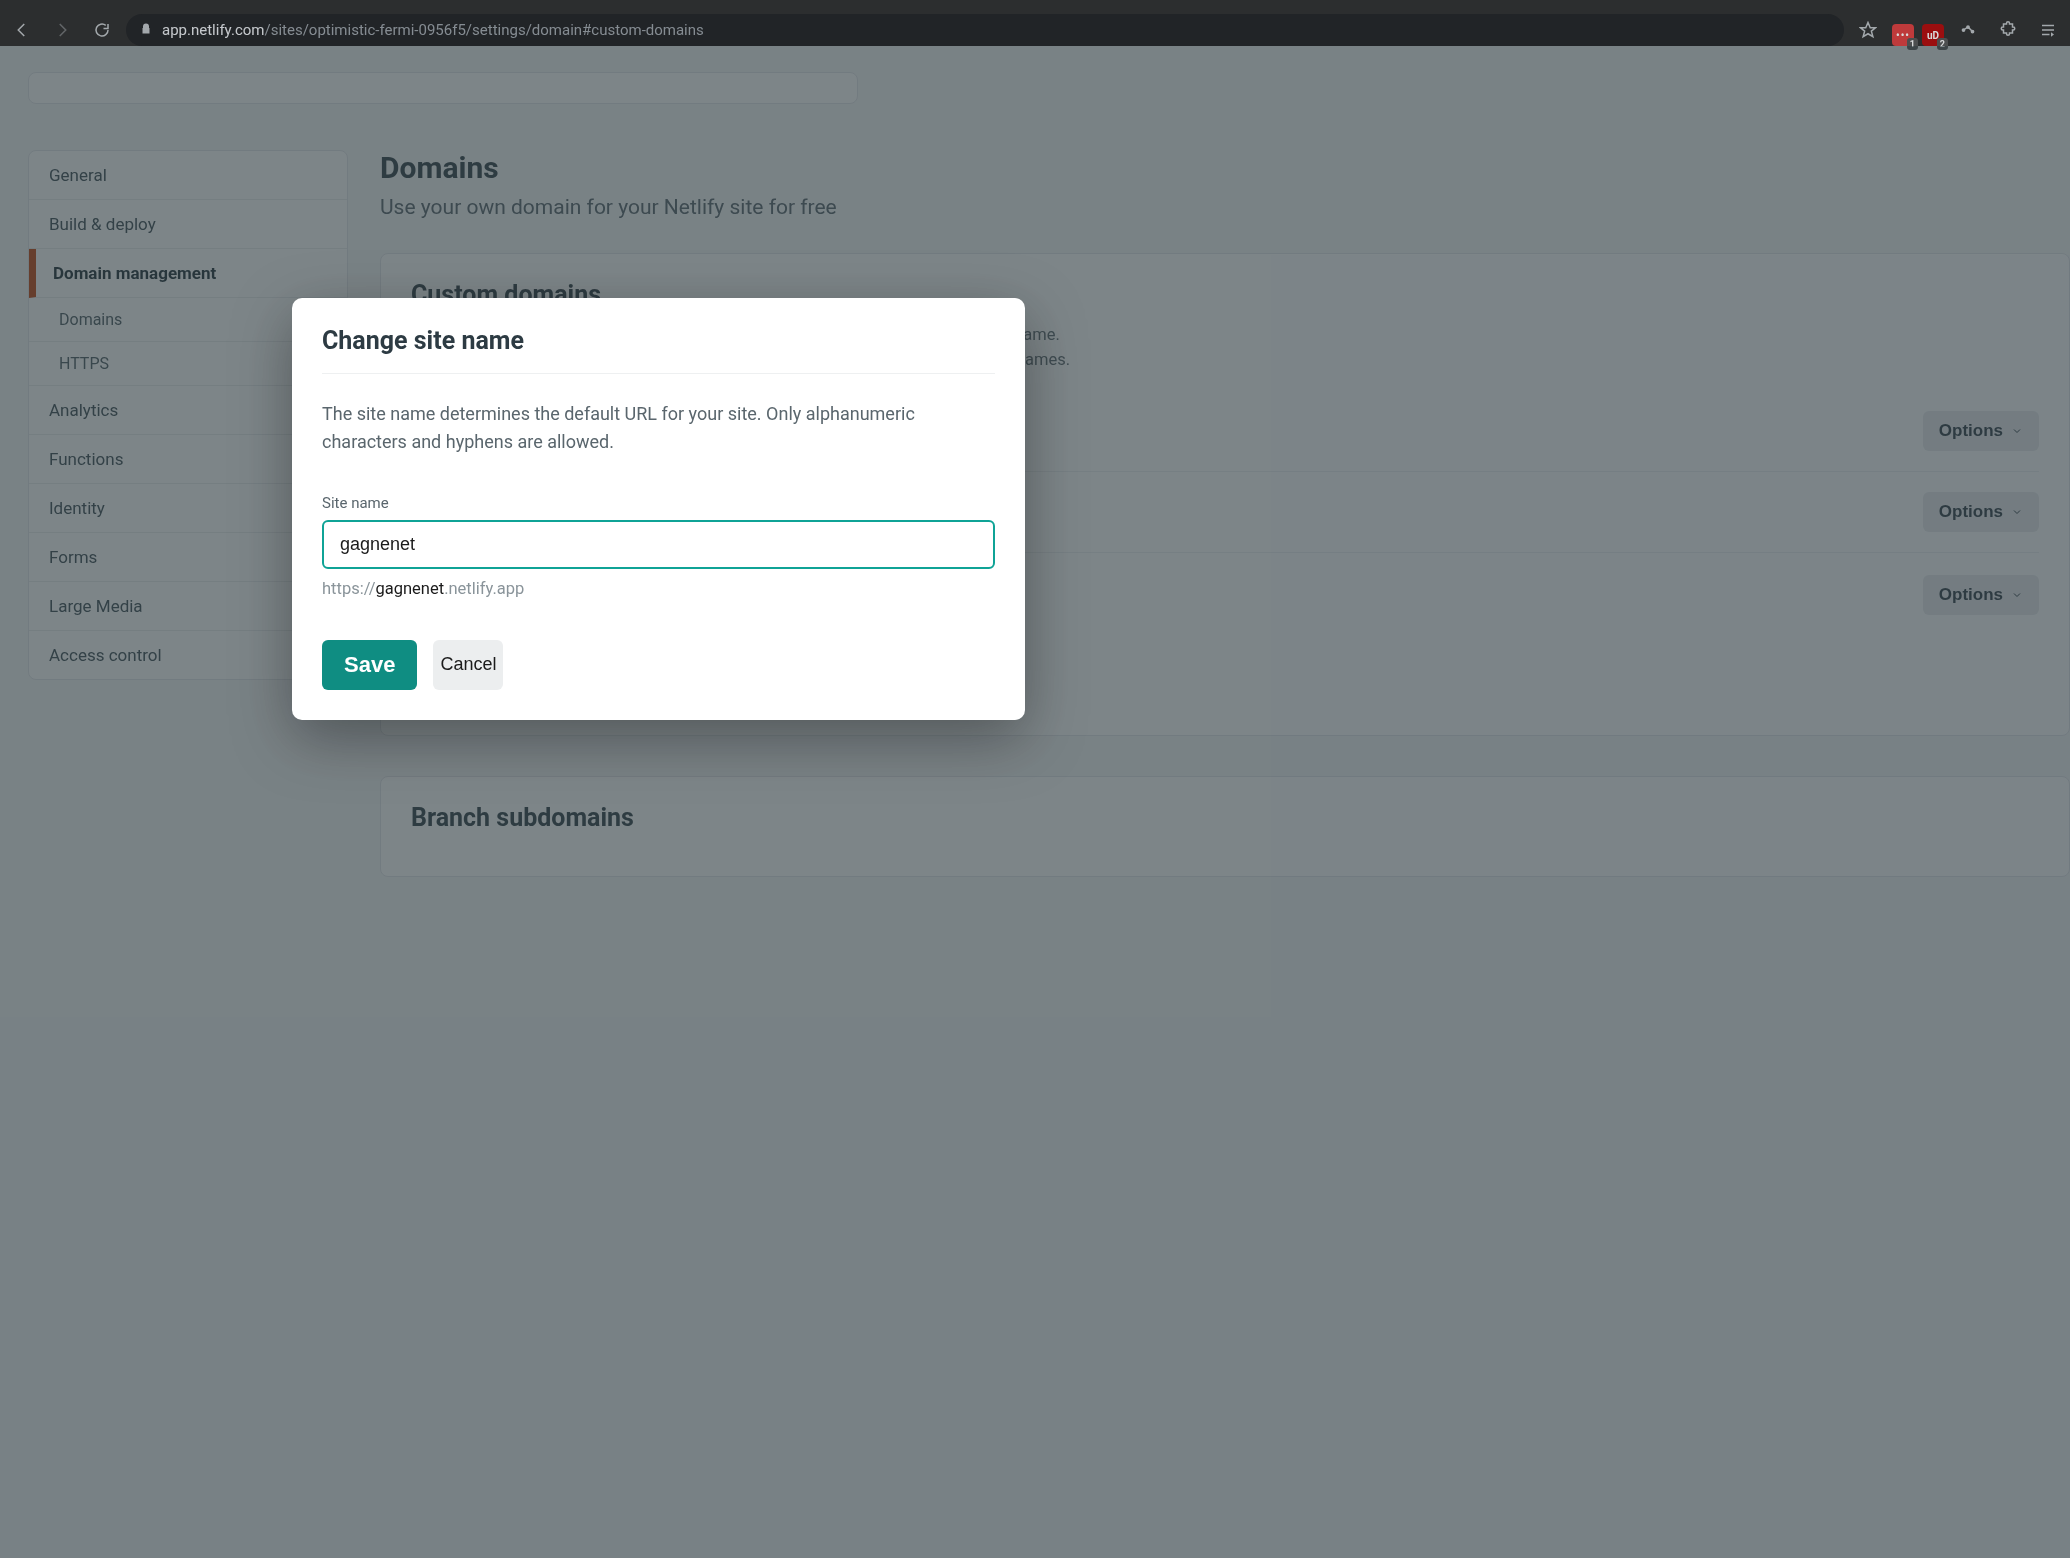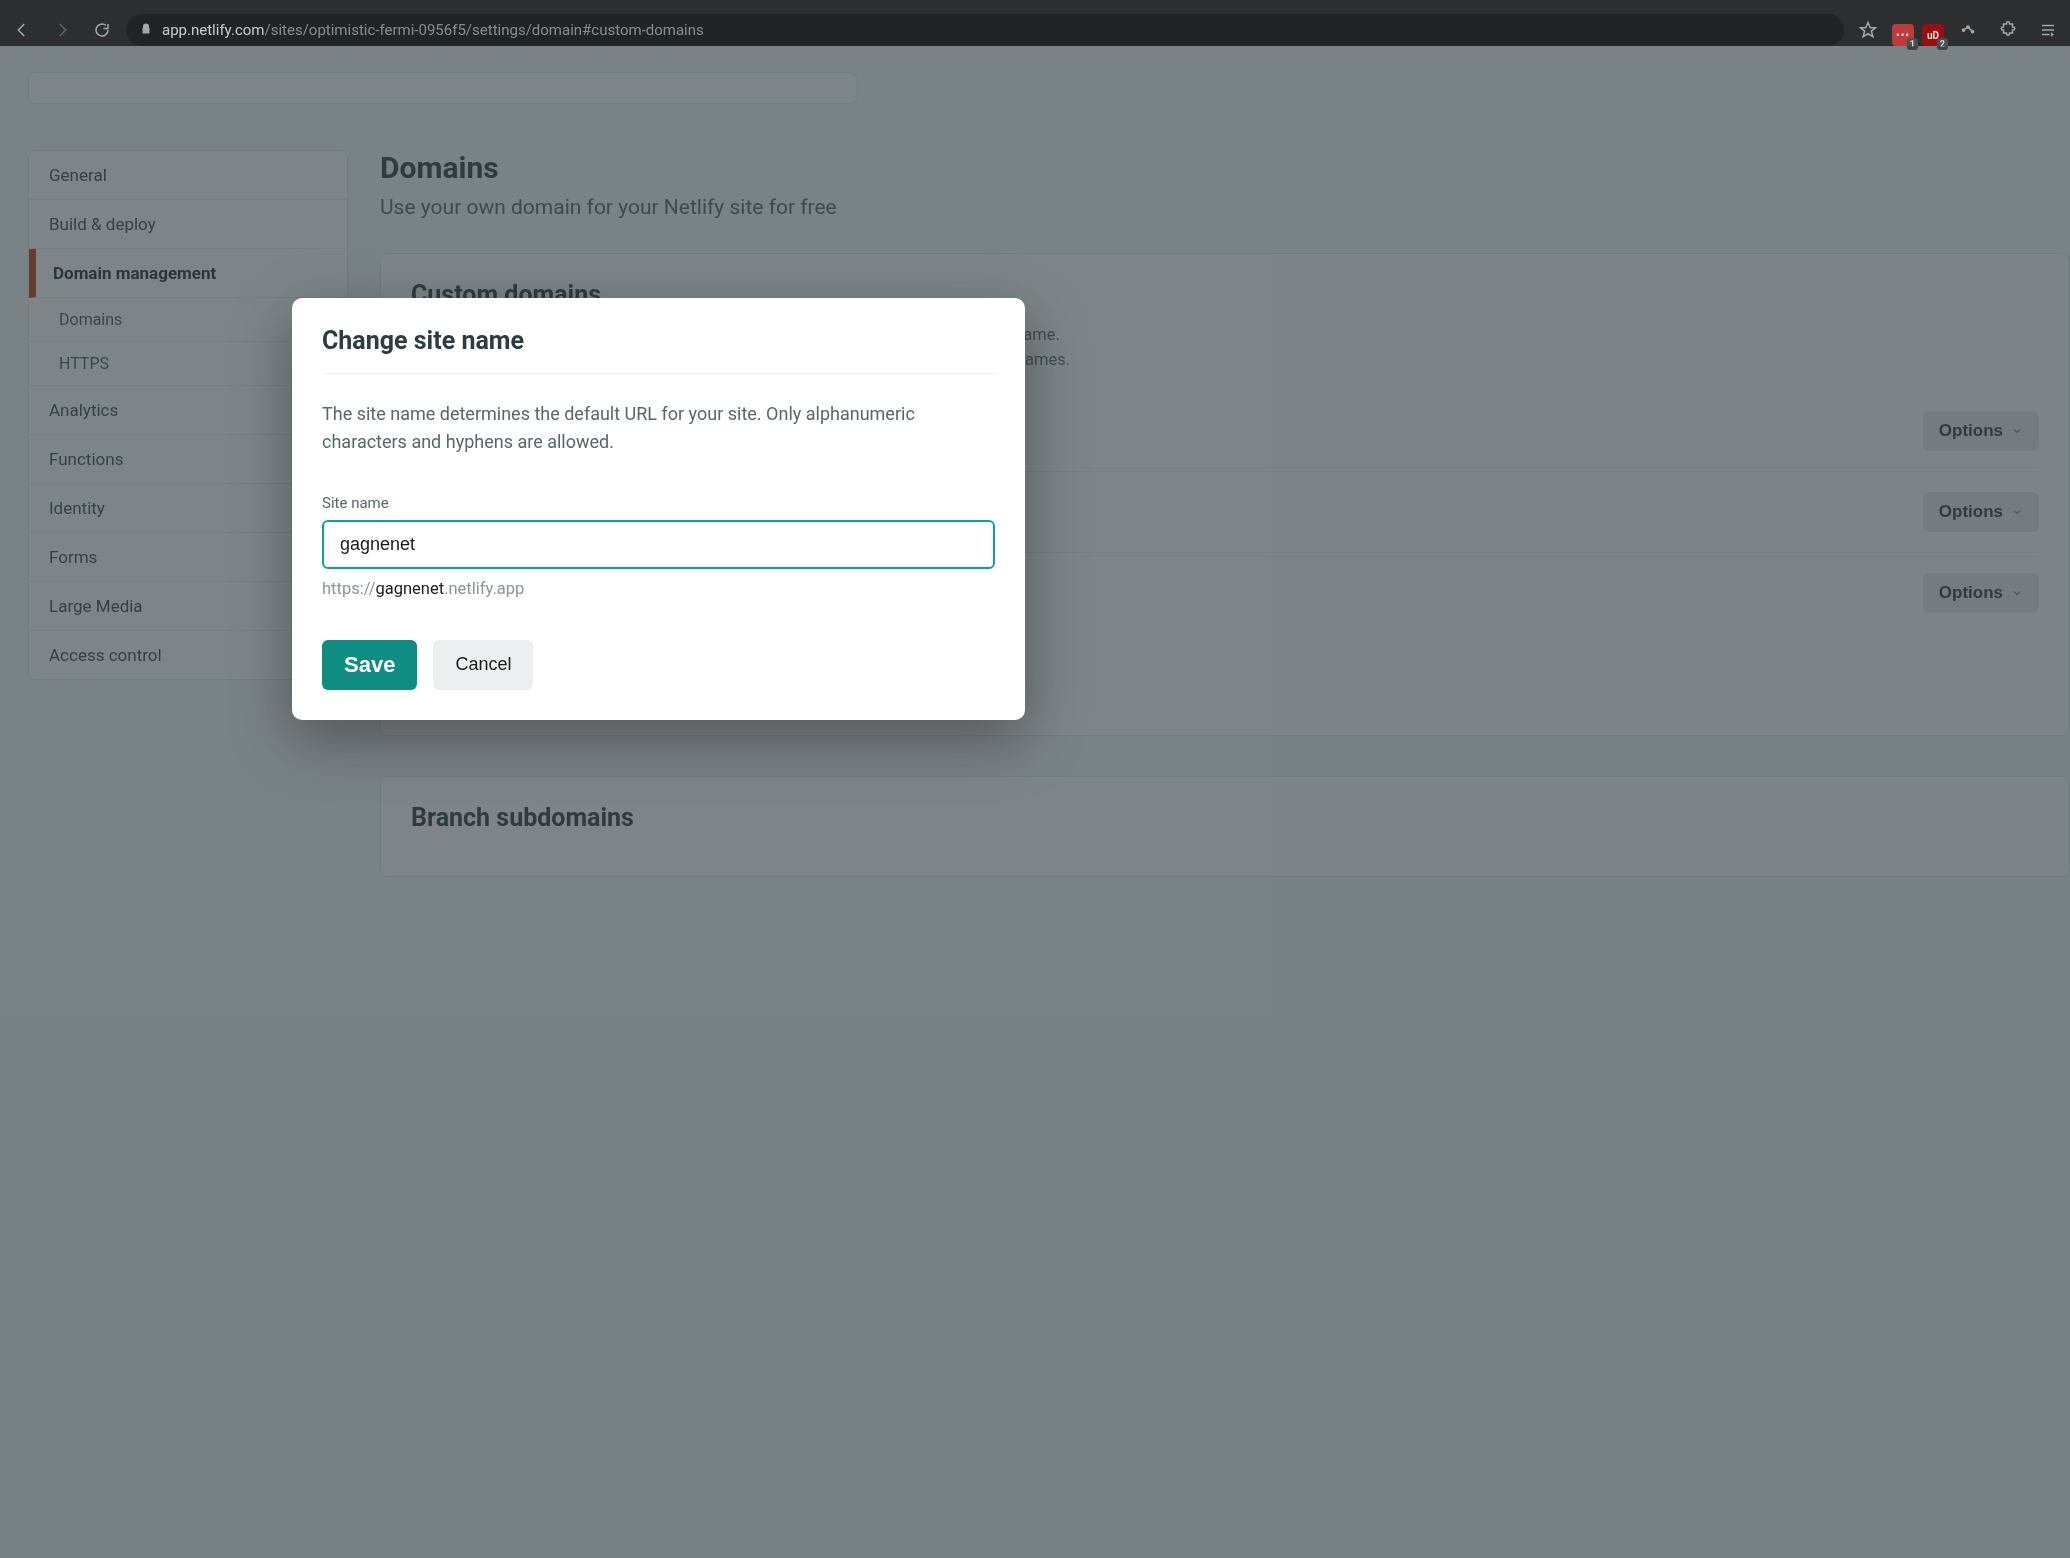--- a/index.html
+++ b/index.html
@@ -98,21 +98,21 @@
     border:1px solid #e2e4e8;
     border-radius:8px;
     padding: 26px 30px 30px 30px;
     background:#fff;
     margin-bottom: 40px;
   }
   .card h2 { font-size:25px; font-weight:700; color:#2d3b43; margin-bottom:14px;}
   .card p { color:#5a666d; font-size:16.5px; line-height:1.5; margin-bottom:18px;}
 
   .domain-row{
-    display:flex;justify-content:space-between;align-items:flex-start;
+    display:flex;justify-content:space-between;align-items:flex-end;
     padding:20px 0;
     border-bottom:1px solid #eceef0;
   }
   .domain-row:last-of-type{border-bottom:none;}
   .options-btn{
     background:#e8eaec;border:none;border-radius:6px;
     padding:10px 16px;font-size:17px;font-weight:600;color:#2d3b43;
     display:flex;align-items:center;gap:8px;cursor:pointer;
   }
   .options-btn svg{width:12px;height:12px;stroke:#2d3b43;stroke-width:2;fill:none;}
@@ -160,21 +160,21 @@
   }
   .url-preview{font-size:16.5px;color:#8a949a;margin-bottom:42px;}
   .url-preview .dark{color:#1b1b1b;}
   .modal-actions{display:flex;gap:16px;}
   .btn-save{
     background:#0f8d82;color:#fff;border:none;border-radius:6px;
     padding:12px 22px;font-size:22px;font-weight:600;cursor:pointer;
   }
   .btn-cancel{
     background:#eceeef;color:#1b1b1b;border:none;border-radius:6px;
-    padding:12px 22px;font-size:18px;font-weight:500;cursor:pointer;
+    padding:12px 7px;font-size:18px;font-weight:500;cursor:pointer;
   }
 
   
   .clip { width: 100%; overflow:hidden; }
 </style>
 </head>
 <body>
 
 <div class="chrome-bar">
   <div class="chrome-btn">

